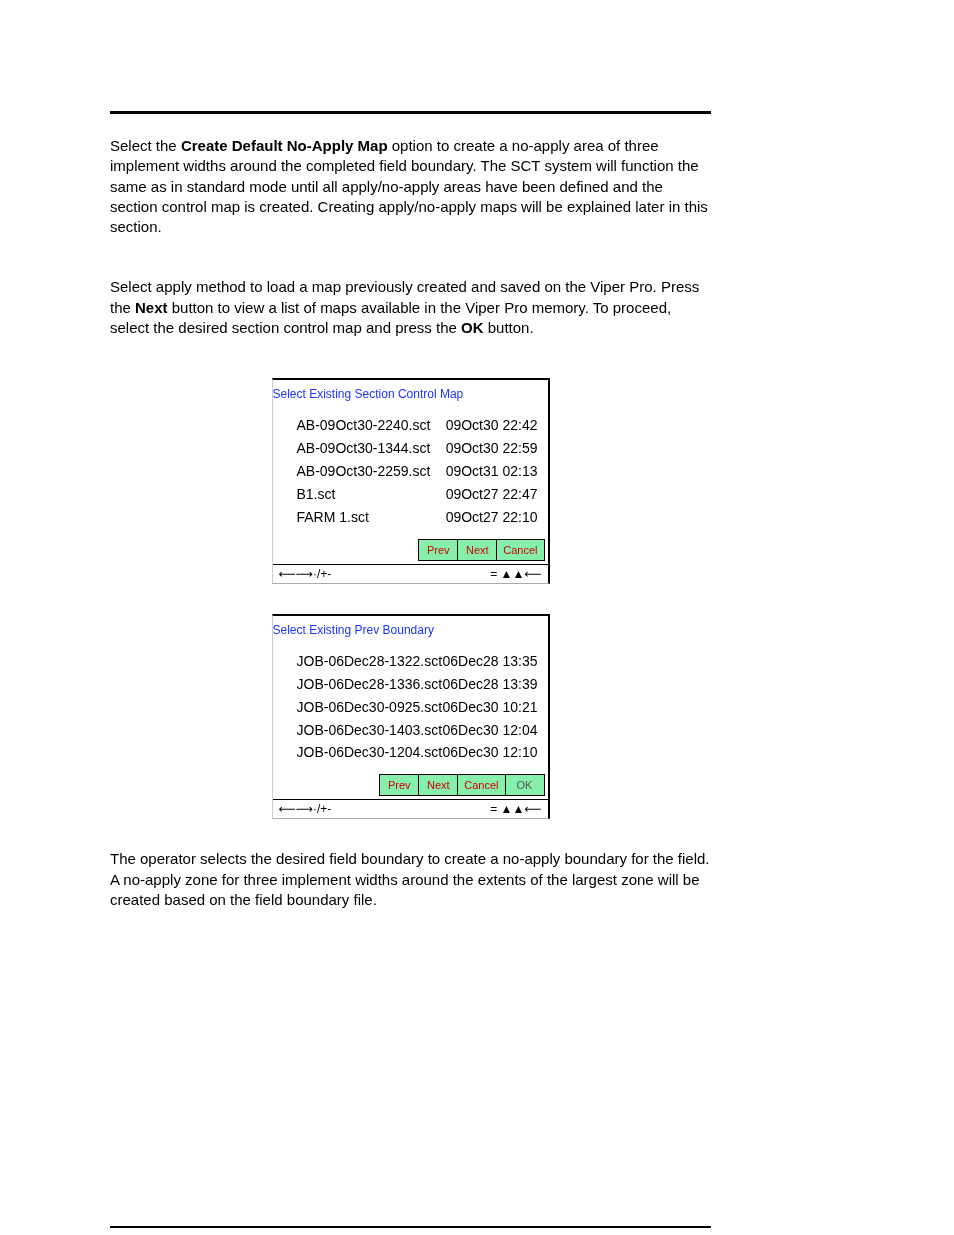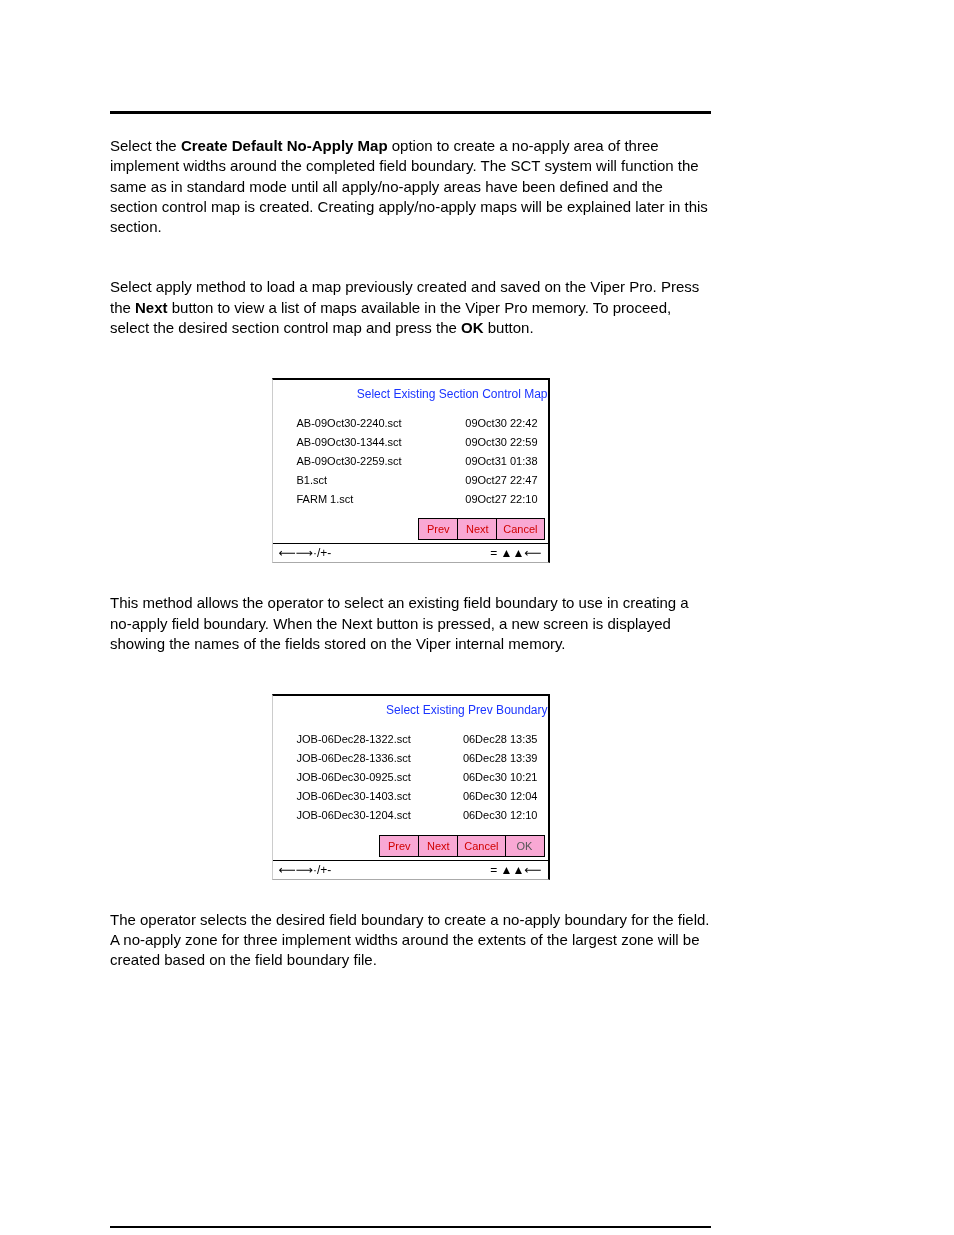--- a/index.html
+++ b/index.html
@@ -42,21 +42,21 @@
     margin: 0 auto 30px auto;
     border-top: 2px solid #000;
     border-right: 2px solid #000;
     border-left: 1px solid #ccc;
     border-bottom: 1px solid #aaa;
     background: #fff;
     font-size: 11px;
   }
   .dev-title {
     color: #1a34ff;
-    text-align: right;
+    text-align: left;
     padding: 6px 0 10px 0;
     font-size: 12px;
   }
   .dev-path {
     display: flex;
     align-items: center;
     gap: 4px;
     padding: 2px 6px 4px 6px;
     font-size: 11px;
   }
@@ -68,37 +68,37 @@
     justify-content: center;
   }
   .folder-up svg { display:block; }
   .file-list {
     padding: 2px 10px 6px 24px;
   }
   .file-row {
     display: flex;
     justify-content: space-between;
     padding: 2px 0;
-    font-size: 11px;
+    font-size: 14px;
   }
   .file-name { }
   .file-time { }
   .btn-row {
     display: flex;
     justify-content: flex-end;
     gap: 0;
     padding: 4px 3px 3px 3px;
   }
   .btn-row.with-ok { }
   .dev-btn {
     min-width: 40px;
     height: 22px;
     box-sizing: border-box;
     border: 1px solid #000;
-    background: #f9a8d4;
+    background: #86efac;
     color: #d00000;
     font-size: 11px;
     font-family: inherit;
     padding: 0 6px;
     margin-left: -1px;
     display: inline-flex;
     align-items: center;
     justify-content: center;
     cursor: pointer;
   }
@@ -143,21 +143,21 @@
       <div class="file-row">
         <span class="file-name">AB-09Oct30-2240.sct</span>
         <span class="file-time">09Oct30 22:42</span>
       </div>
       <div class="file-row">
         <span class="file-name">AB-09Oct30-1344.sct</span>
         <span class="file-time">09Oct30 22:59</span>
       </div>
       <div class="file-row">
         <span class="file-name">AB-09Oct30-2259.sct</span>
-        <span class="file-time">09Oct31 01:38</span>
+        <span class="file-time">09Oct31 02:13</span>
       </div>
       <div class="file-row">
         <span class="file-name">B1.sct</span>
         <span class="file-time">09Oct27 22:47</span>
       </div>
       <div class="file-row">
         <span class="file-name">FARM 1.sct</span>
         <span class="file-time">09Oct27 22:10</span>
       </div>
     </div>
@@ -170,21 +170,20 @@
       <span class="gseq">
         <span>⟵</span><span>⟶</span><span>·</span><span>/</span><span>+</span><span>-</span>
       </span>
       <span class="spacer"></span>
       <span class="gseq">
         <span>=</span><span>&nbsp;</span><span>▲</span><span>▲</span><span>⟵</span>
       </span>
     </div>
   </div>
 
-  <p class="para">This method allows the operator to select an existing field boundary to use in creating a no-apply field boundary. When the Next button is pressed, a new screen is displayed showing the names of the fields stored on the Viper internal memory.</p>
 
   <div class="device">
     <div class="dev-title">Select Existing Prev Boundary</div>
     <div class="file-list">
       <div class="file-row">
         <span class="file-name">JOB-06Dec28-1322.sct</span>
         <span class="file-time">06Dec28 13:35</span>
       </div>
       <div class="file-row">
         <span class="file-name">JOB-06Dec28-1336.sct</span>

